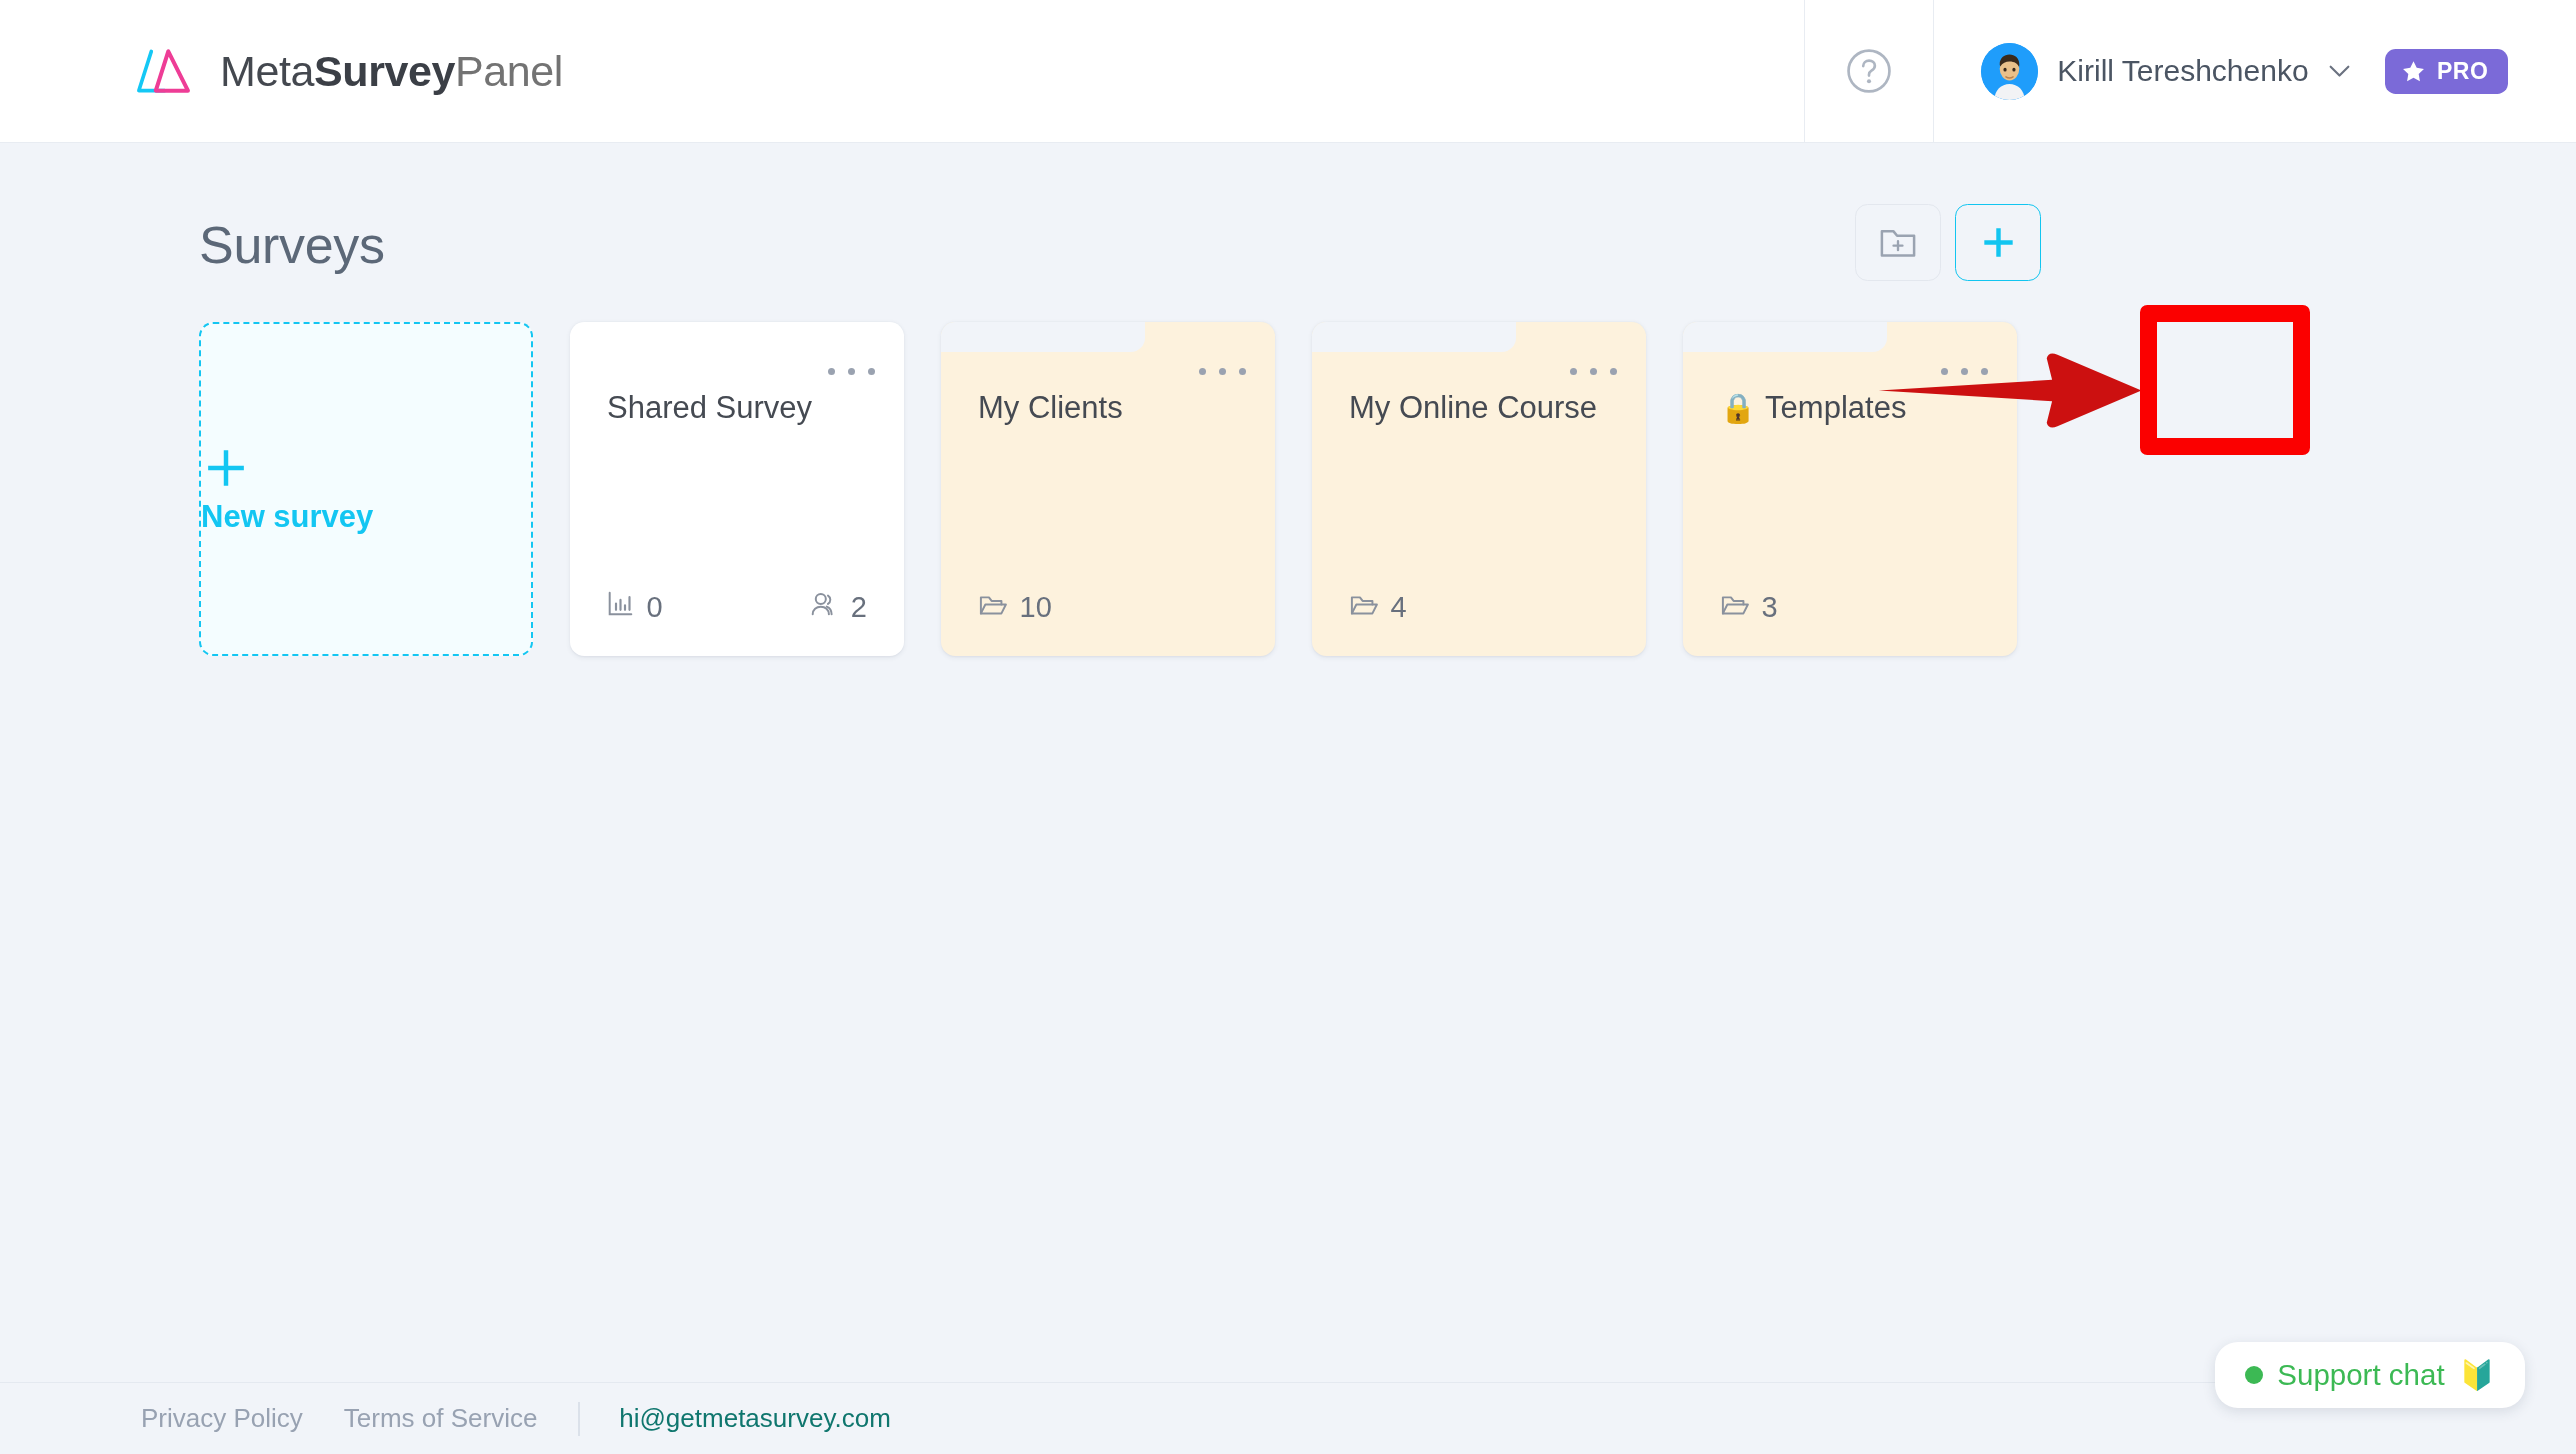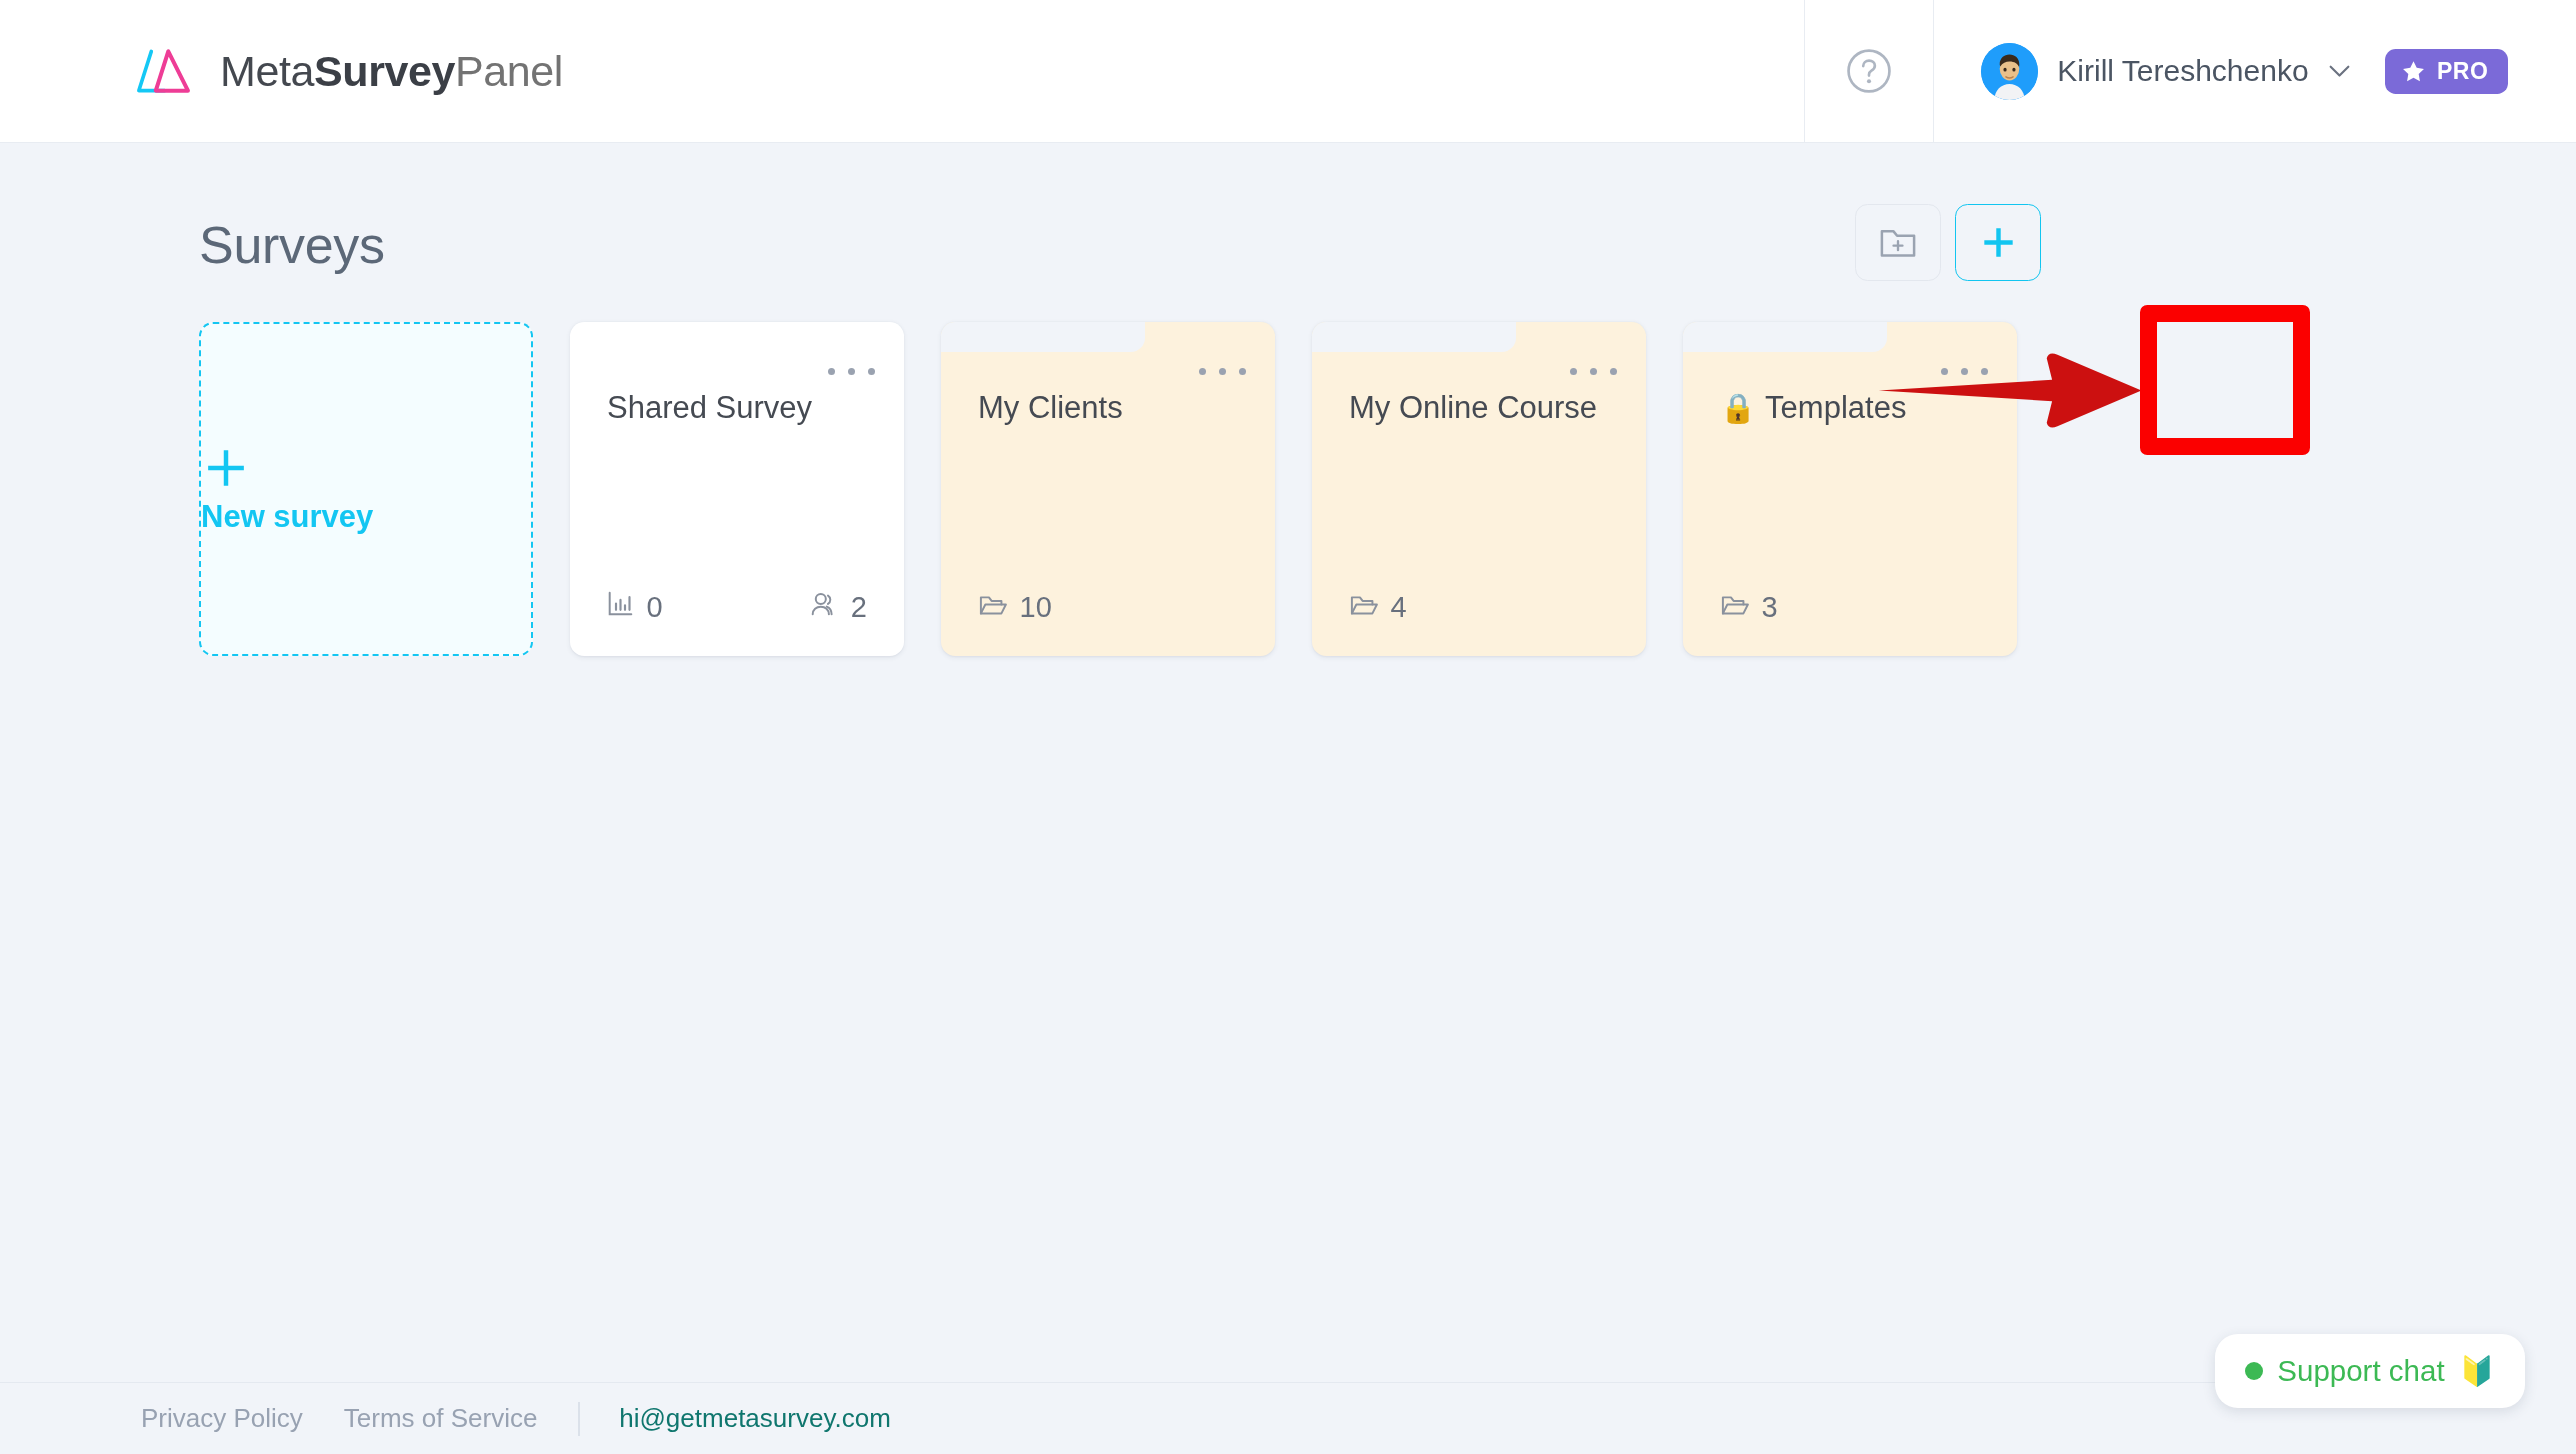--- a/index.html
+++ b/index.html
@@ -329,21 +329,21 @@
     white-space: nowrap;
   }
 
   
   .support-chat {
     position: absolute;
     right: 51px;
     bottom: 46px;
     background: #ffffff;
     border-radius: 23px;
-    height: 74px;
+    height: 66px;
     display: flex;
     align-items: center;
     gap: 14.3px;
     padding: 0 30px;
     box-shadow: 0 3.6px 12.5px rgba(40,55,80,0.13);
     cursor: pointer;
     z-index: 50;
   }
   .sc-dot {
     width: 18px; height: 18px;

